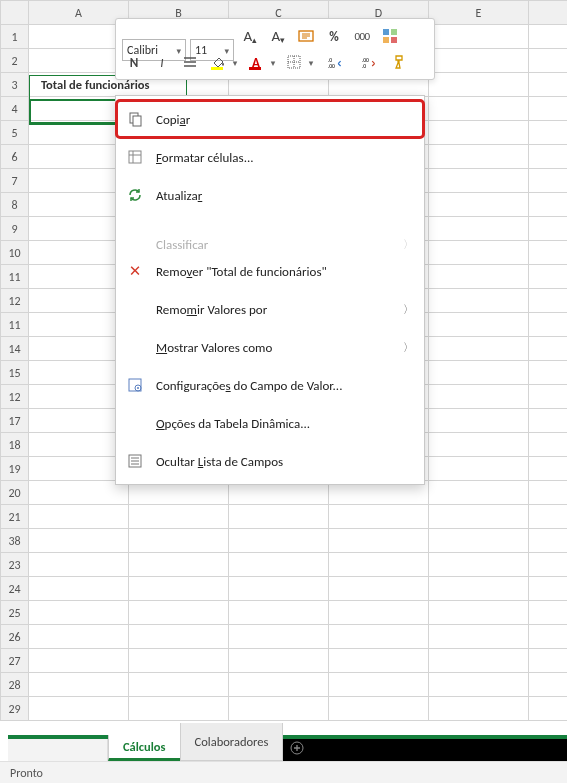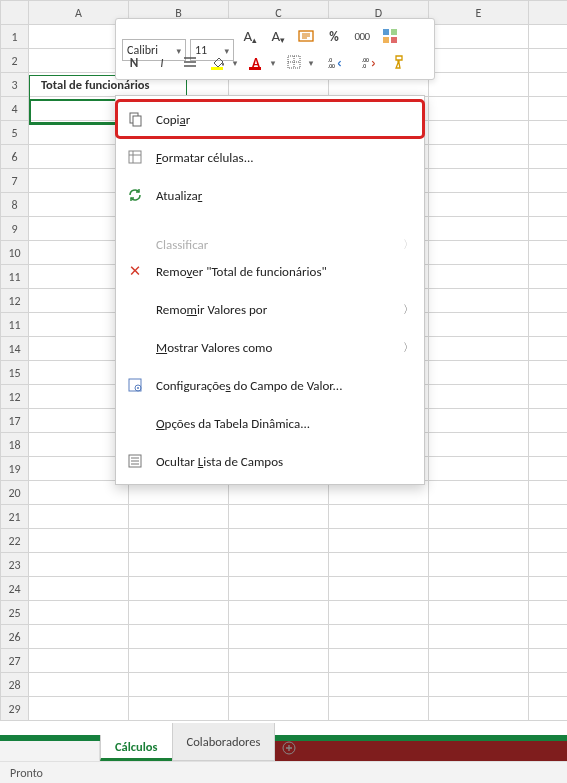--- a/index.html
+++ b/index.html
@@ -139,24 +139,24 @@
   .ctx-item.highlighted {
     outline: 3px solid #d82222;
     outline-offset: -2px;
     border-radius: 4px;
   }
   .underline-letter { text-decoration: underline; }
 
   
   .tabstrip {
     position: absolute;
-    left: 0; right: 0; bottom: 22px;
+    left: 8px; right: 0; bottom: 22px;
     height: 26px;
-    background: #7f1d1d;
-    border-top: 6px solid #15803d;
+    background: #000000;
+    border-top: 4px solid #15803d;
     display: flex;
     align-items: flex-end;
   }
   .tabspacer { width: 100px; height:100%; background:#f3f3f3; border-right:1px solid #ddd;}
   .sheet-tab {
     height: 38px;
     padding: 0 14px;
     display:flex; align-items:center;
     border: 1px solid #cfcfcf;
     border-top: none;
@@ -379,21 +379,21 @@
     <tr>
           <th class="rowh">21</th>
           <td class="cell"></td>
           <td class="cell"></td>
           <td class="cell"></td>
           <td class="cell"></td>
           <td class="cell"></td>
           <td class="cell"></td>
         </tr>
     <tr>
-          <th class="rowh">22</th>
+          <th class="rowh">38</th>
           <td class="cell"></td>
           <td class="cell"></td>
           <td class="cell"></td>
           <td class="cell"></td>
           <td class="cell"></td>
           <td class="cell"></td>
         </tr>
     <tr>
           <th class="rowh">23</th>
           <td class="cell"></td>

